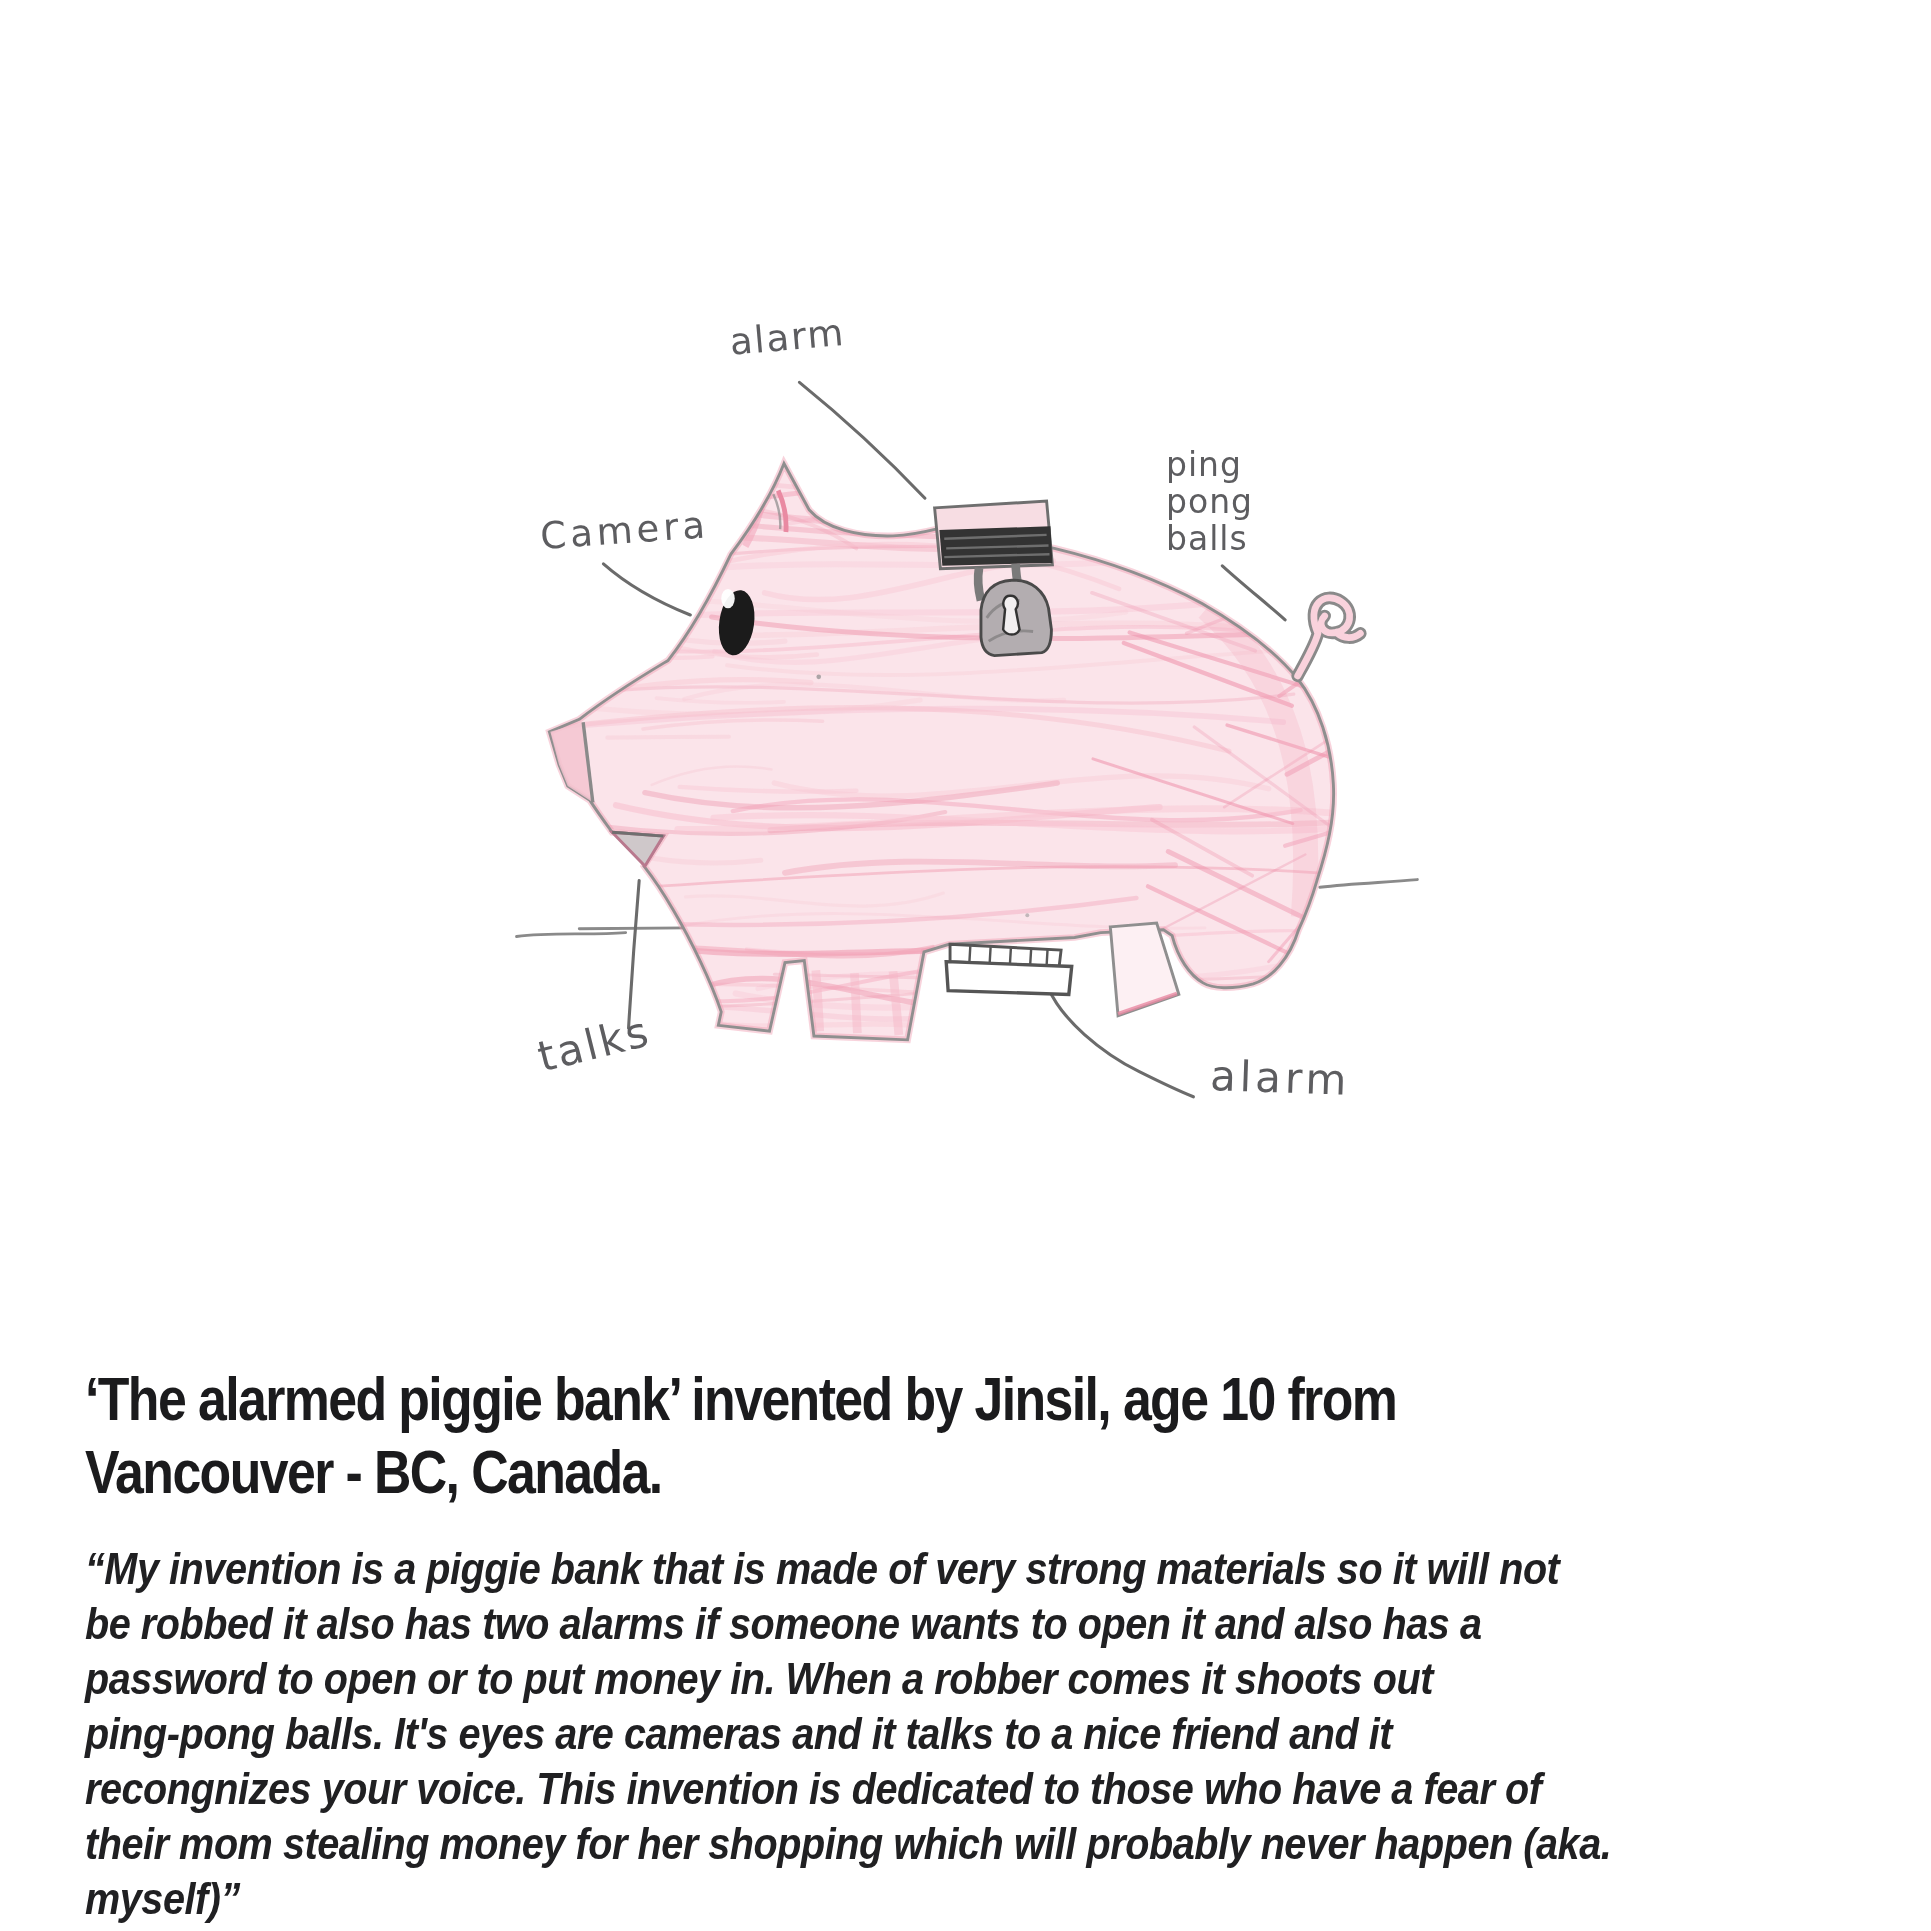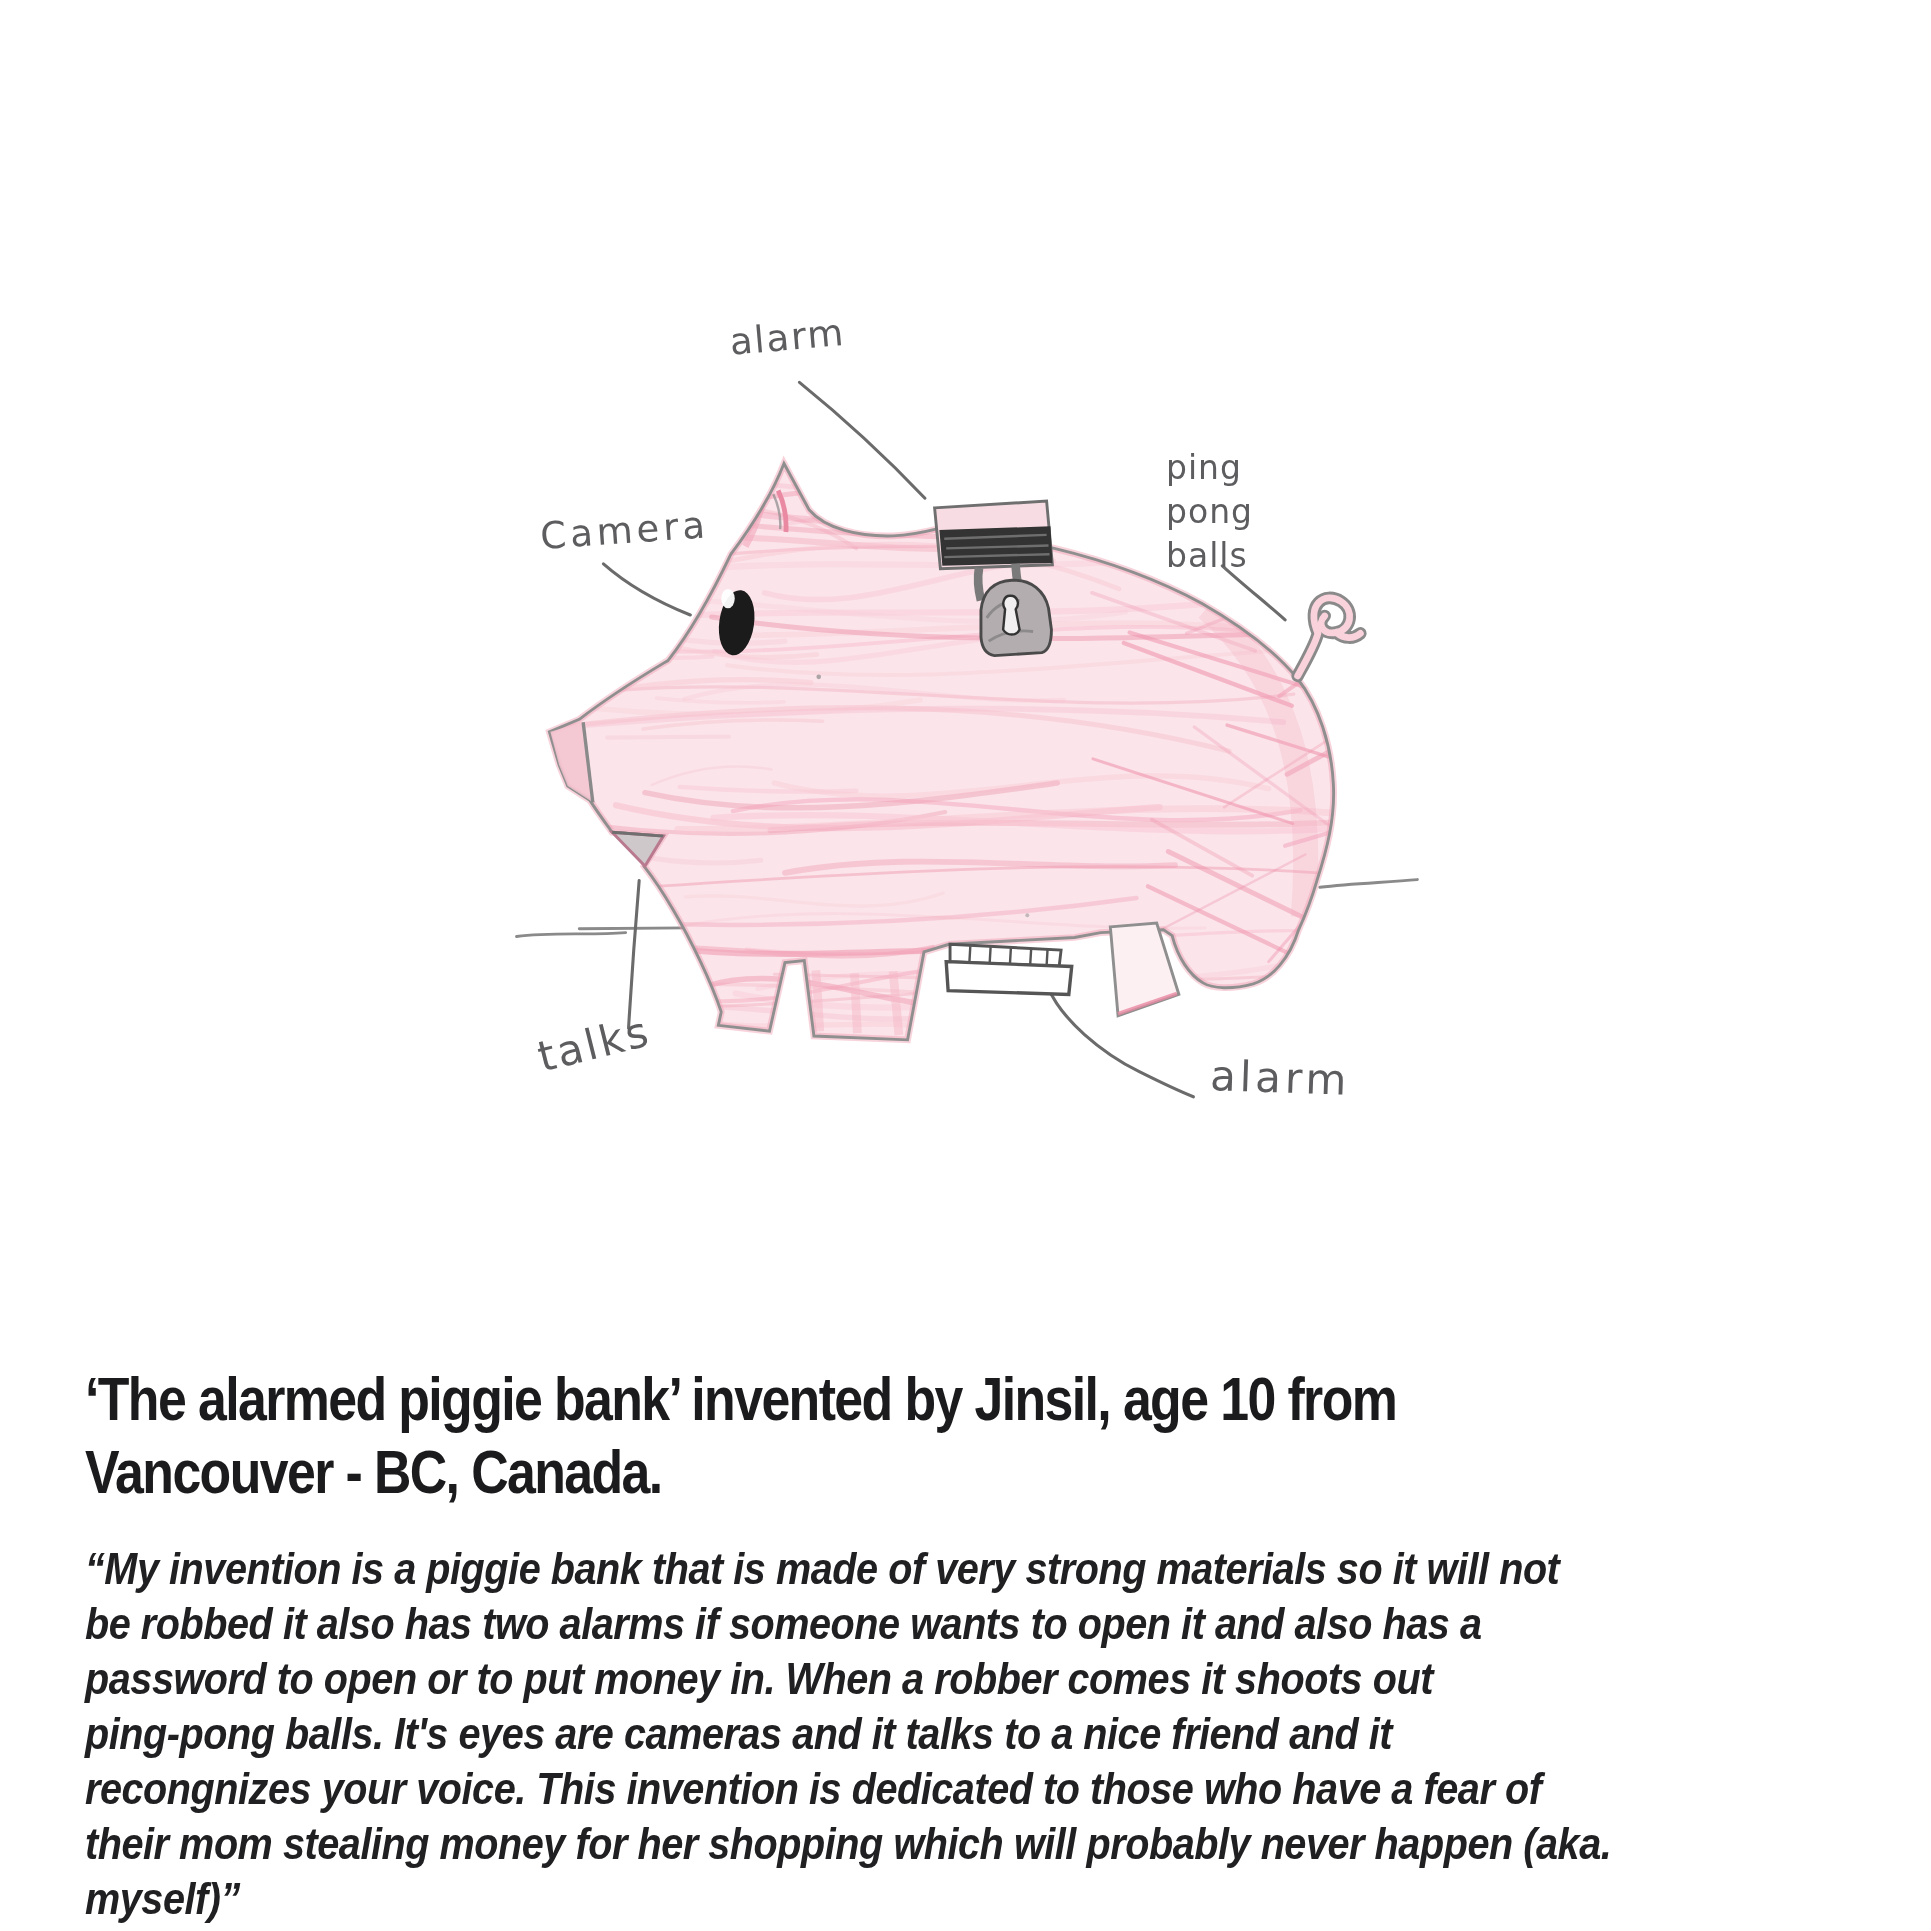--- a/index.html
+++ b/index.html
@@ -17,21 +17,21 @@
   .hand{
     position:absolute;
     font-family:"DejaVu Sans", sans-serif;
     color:#5d5d60;
     white-space:pre-line;
     line-height:1.12;
     transform-origin:left top;
   }
   .lbl-alarm-top   {left:728px; top:322px; font-size:37px; letter-spacing:1.9px;  transform:rotate(-5deg);}
   .lbl-camera      {left:539px; top:516px; font-size:37px; letter-spacing:3.9px;  transform:rotate(-4deg);}
-  .lbl-pingpong    {left:1166px;top:446px; font-size:33px; letter-spacing:1px;  line-height:44px;}
+  .lbl-pingpong    {left:1166px;top:446px; font-size:33px; letter-spacing:1px;  line-height:37px;}
   .lbl-talks       {left:533px; top:1035px;font-size:42px; letter-spacing:2.9px;  transform:rotate(-14deg);}
   .lbl-alarm-bot   {left:1211px;top:1052px;font-size:42px; letter-spacing:3.9px;  transform:rotate(2deg);}
 
   
   .caption-title{
     position:absolute;left:85px;top:1363px;
     width:2028px;
     font-size:61px;line-height:73px;
     font-weight:bold;
     letter-spacing:-1.9px;

